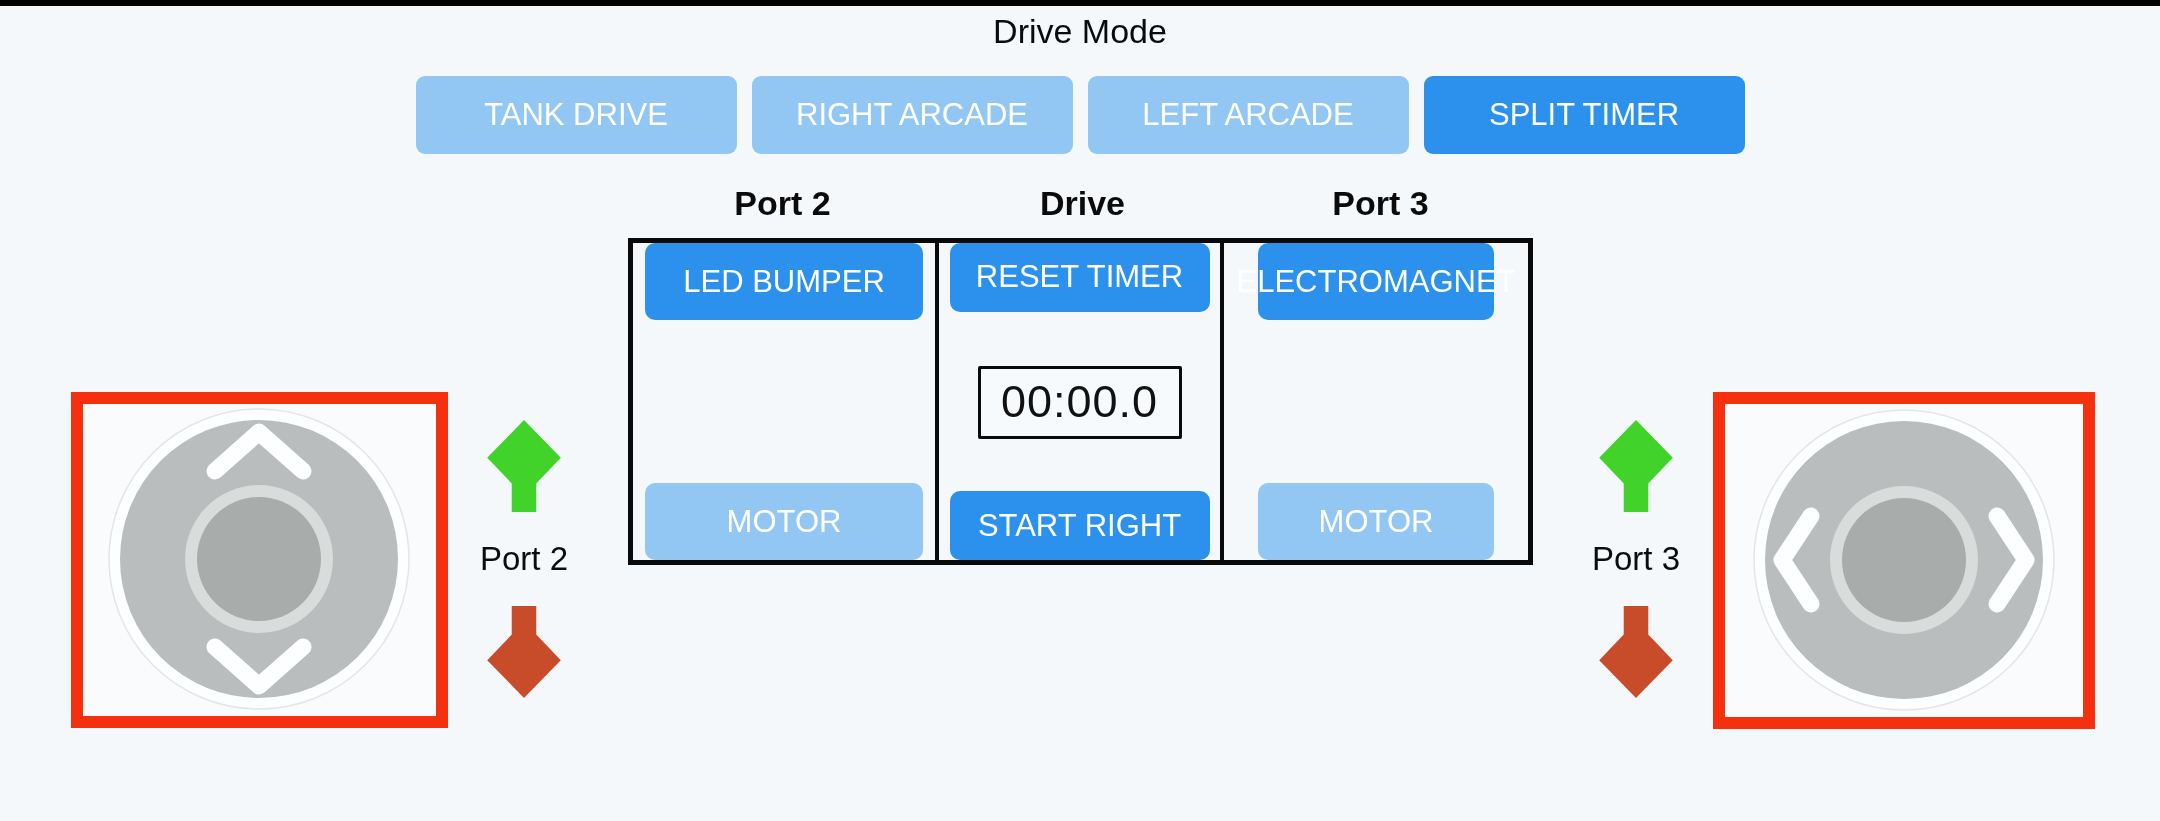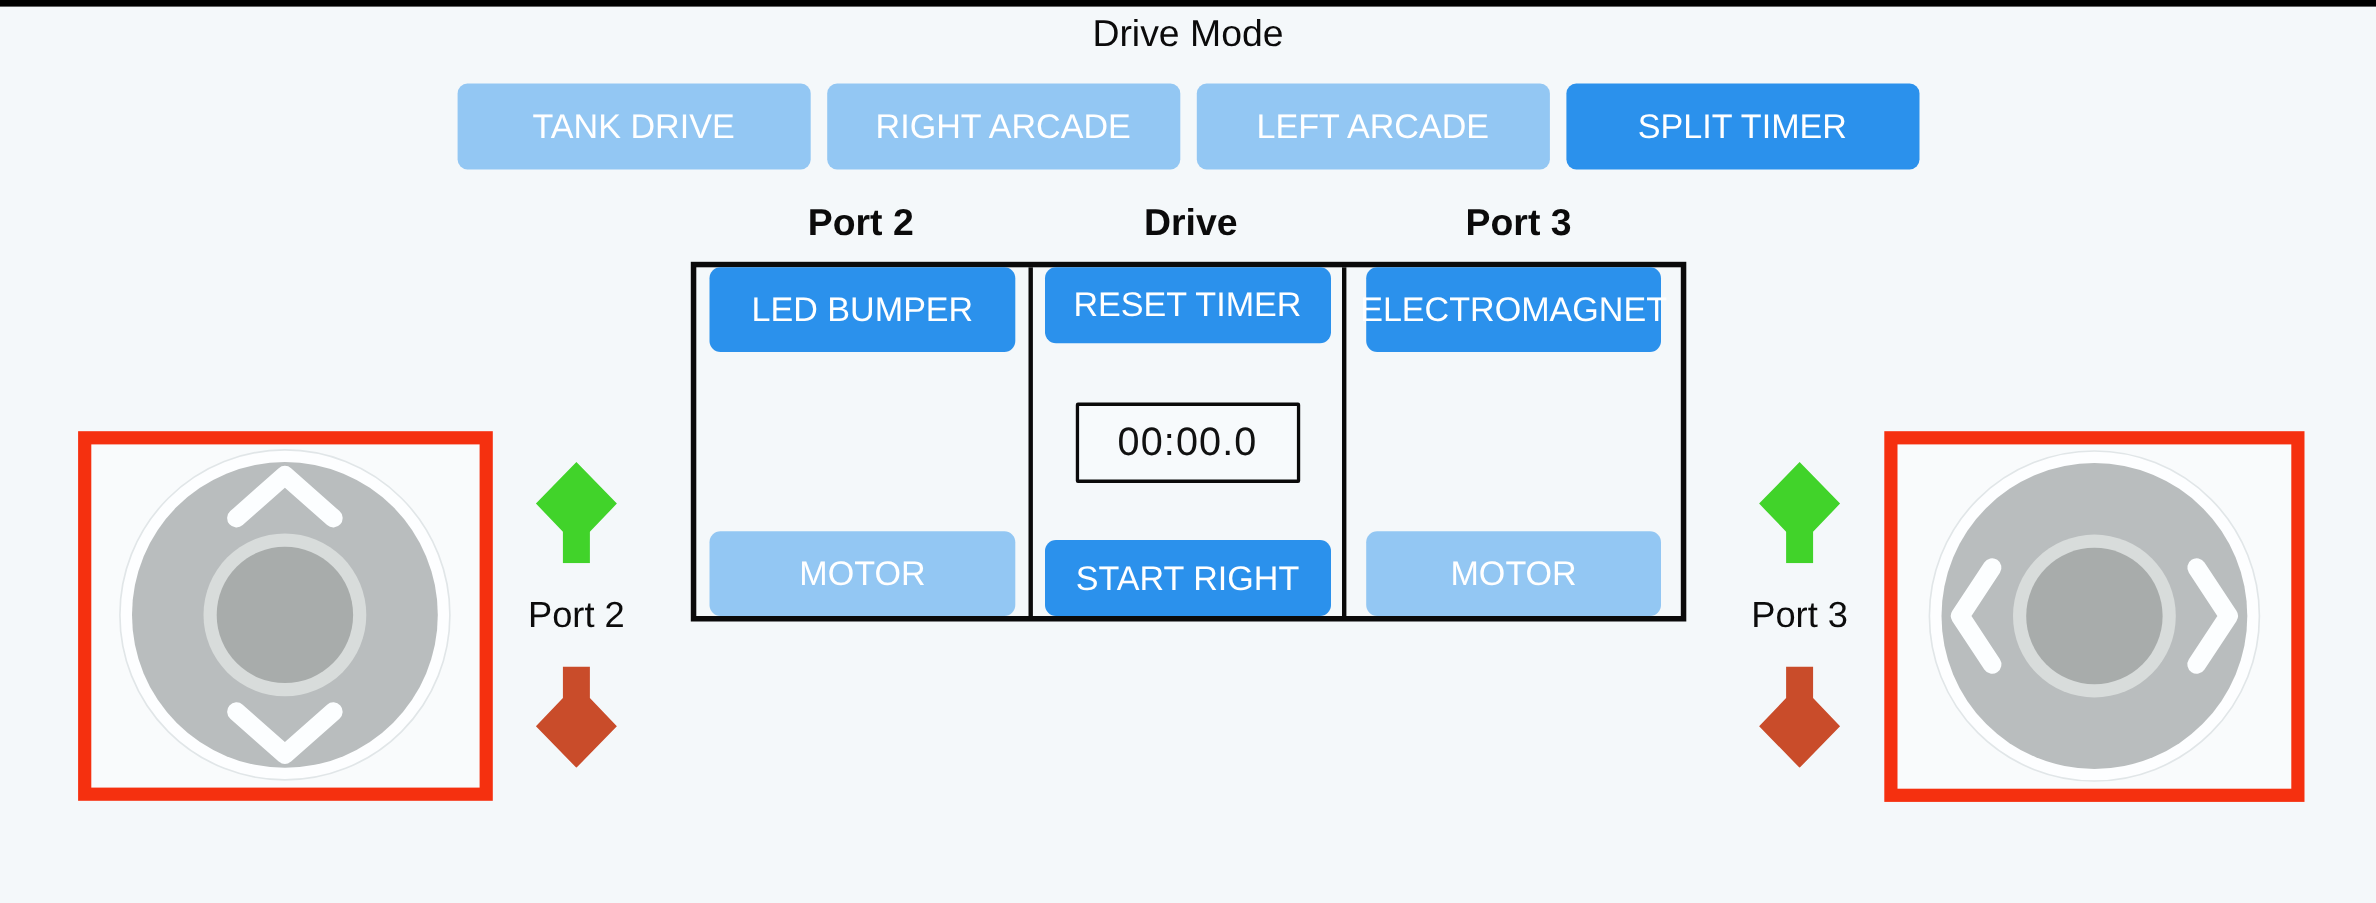--- a/index.html
+++ b/index.html
@@ -48,29 +48,29 @@
     gap:42px;
   }
   .col-port2{width:302px;}
   .col-timer{
     width:289px;
     border-left:4px solid var(--table-border,#0a0a0a);
     border-right:4px solid var(--table-border,#0a0a0a);
   }
   .col-port3{flex:1;}
   .cell-btn{width:278px;height:77px;border-radius:10px;}
-  .col-port3 .cell-btn{width:268px;}
+  .col-port3 .cell-btn{width:236px;}
   .gap-top{margin-top:22px;}
   .timer-btn{width:260px;height:78px;border-radius:10px;}
   .timer-display{
     width:204px;height:83px;margin:12px 0 10px;
     box-sizing:border-box;border:3px solid #0a0a0a;border-radius:2px;
     background:#f7fafc;color:#111;
     display:flex;align-items:center;justify-content:center;
-    font-size:36px;font-weight:300;letter-spacing:1px;
+    font-size:45px;font-weight:300;letter-spacing:1px;
   }
   .ctl-stack{
     position:absolute;top:420px;width:130px;
     display:flex;flex-direction:column;align-items:center;
   }
   .stack-left{left:459px;}
   .stack-right{left:1571px;}
   .port-label{font-size:33px;color:#0c0c0c;margin:28px 0;}
   .arrow-svg{display:block;}
   .joy-frame{

